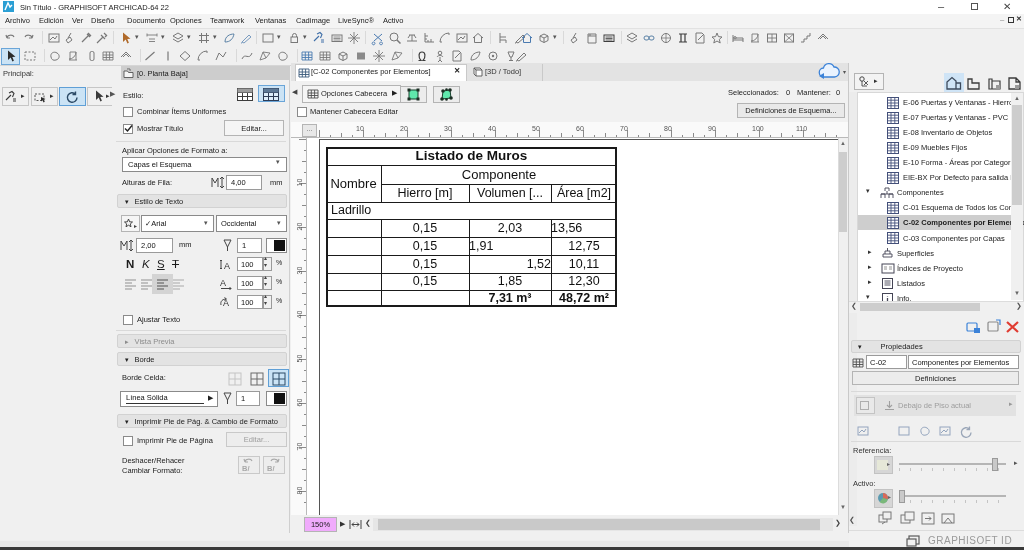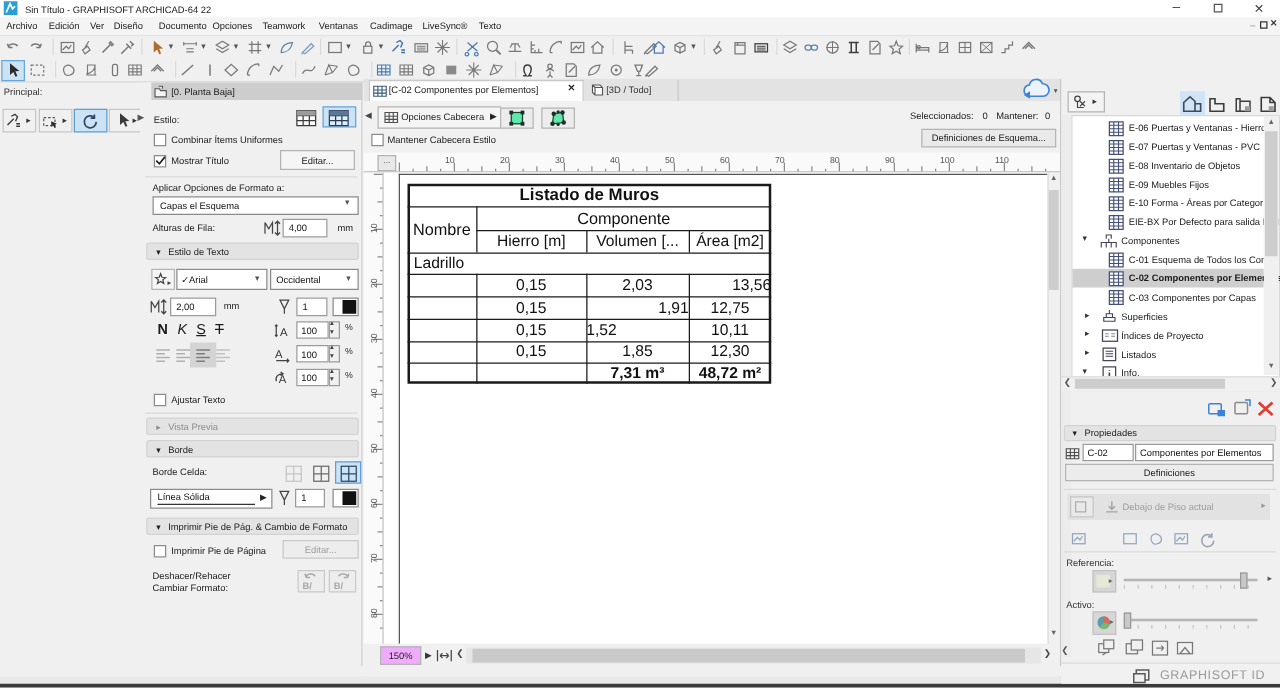--- a/index.html
+++ b/index.html
@@ -28,21 +28,21 @@
 <div class="lb" style="left:5px;top:16px;font-size:7.5px">Archivo</div>
 <div class="lb" style="left:39px;top:16px;font-size:7.5px">Edición</div>
 <div class="lb" style="left:72px;top:16px;font-size:7.5px">Ver</div>
 <div class="lb" style="left:91px;top:16px;font-size:7.5px">Diseño</div>
 <div class="lb" style="left:127px;top:16px;font-size:7.5px">Documento</div>
 <div class="lb" style="left:170px;top:16px;font-size:7.5px">Opciones</div>
 <div class="lb" style="left:210px;top:16px;font-size:7.5px">Teamwork</div>
 <div class="lb" style="left:255px;top:16px;font-size:7.5px">Ventanas</div>
 <div class="lb" style="left:296px;top:16px;font-size:7.5px">Cadimage</div>
 <div class="lb" style="left:338px;top:16px;font-size:7.5px">LiveSync®</div>
-<div class="lb" style="left:383px;top:16px;font-size:7.5px">Texto</div>
+<div class="lb" style="left:383px;top:16px;font-size:7.5px">Activo</div>
 <div class="lb" style="left:1000px;top:13px;font-size:7.5px;color:#333;font-weight:bold">_</div>
 <div class="a" style="left:1008px;top:17px;width:6px;height:6px;border:1px solid #333"></div>
 <div class="lb" style="left:1016px;top:15px;font-size:7px;color:#333;font-weight:bold">✕</div>
 <div class="a" style="left:0;top:28px;width:1024px;height:19px;background:#f0f0f0;border-top:1px solid #e2e2e2"></div>
 <div class="a" style="left:0;top:47px;width:1024px;height:19px;background:#f0f0f0;border-bottom:1px solid #d6d6d6"></div>
 <svg class="a" style="left:4px;top:31px" width="14" height="14" viewBox="0 0 14 14">
     <path d="M3 7 C3 3.5 9 3.5 10 6 M3 7 L2 4 M3 7 L6 7" stroke="#787878" fill="none" stroke-width="1.2"></path>
   </svg>
 <svg class="a" style="left:21px;top:31px" width="14" height="14" viewBox="0 0 14 14">
     <path d="M11 7 C11 3.5 5 3.5 4 6 M11 7 L12 4 M11 7 L8 7" stroke="#787878" fill="none" stroke-width="1.2"></path>
@@ -499,21 +499,21 @@
     <circle cx="11" cy="10" r="1.8" fill="#1c2e24"></circle>
     <circle cx="2" cy="11" r="1.8" fill="#1c2e24"></circle>
     <circle cx="6.5" cy="1.5" r="1.3" fill="#1c2e24"></circle>
     <circle cx="6.5" cy="11.5" r="1.3" fill="#1c2e24"></circle>
   </svg>
 <div class="lb" style="left:728px;top:88px;font-size:7.5px">Seleccionados:</div>
 <div class="lb" style="left:786px;top:88px;font-size:7.5px">0</div>
 <div class="lb" style="left:797px;top:88px;font-size:7.5px">Mantener:</div>
 <div class="lb" style="left:836px;top:88px;font-size:7.5px">0</div>
 <div class="cb" style="left:297px;top:107px"></div>
-<div class="lb" style="left:310px;top:107px;font-size:7.5px">Mantener Cabecera Estilo</div>
+<div class="lb" style="left:310px;top:107px;font-size:7.5px">Mantener Cabecera Editar</div>
 <div class="btn" style="left:737px;top:103px;width:108px;height:15px;background:#e9e9e9;font-size:7.5px;line-height:14px">Definiciones de Esquema...</div>
 <div class="a" style="left:291px;top:122px;width:557px;height:16px;background:#fafafa;border-bottom:1px solid #b9b9b9"></div>
 <div class="btn" style="left:302px;top:124px;width:15px;height:13px;background:#e8e8e8;font-size:7px;line-height:8px;color:#666">...</div>
 <svg class="a" style="left:291px;top:122px" width="557" height="16">
     <rect x="28.0" y="8" width="1" height="7" fill="#8a8a8a"></rect>
     <rect x="39.0" y="13" width="1" height="2" fill="#8a8a8a"></rect>
     <rect x="50.0" y="11" width="1" height="4" fill="#8a8a8a"></rect>
     <rect x="61.0" y="13" width="1" height="2" fill="#8a8a8a"></rect>
     <rect x="72.0" y="8" width="1" height="7" fill="#8a8a8a"></rect>
     <rect x="83.0" y="13" width="1" height="2" fill="#8a8a8a"></rect>
@@ -636,26 +636,26 @@
 <div class="a" style="left:551px;top:219px;width:1px;height:88px;background:#1a1a1a"></div>
 <div class="a" style="left:326px;top:147px;width:291px;height:18px;font-weight:bold;font-size:13.5px;color:#111;text-align:center;line-height:18px;font-family:'Liberation Sans',sans-serif">Listado de Muros</div>
 <div class="a" style="left:326px;top:165px;width:55px;height:37px;font-size:13px;color:#111;text-align:center;line-height:37px;font-family:'Liberation Sans',sans-serif">Nombre</div>
 <div class="a" style="left:381px;top:165px;width:236px;height:19px;font-size:13px;color:#111;text-align:center;line-height:19px;font-family:'Liberation Sans',sans-serif">Componente</div>
 <div class="a" style="left:381px;top:184px;width:88px;height:18px;font-size:12.5px;color:#111;text-align:center;line-height:18px;font-family:'Liberation Sans',sans-serif">Hierro [m]</div>
 <div class="a" style="left:469px;top:184px;width:82px;height:18px;font-size:12.5px;color:#111;text-align:center;line-height:18px;font-family:'Liberation Sans',sans-serif">Volumen [...</div>
 <div class="a" style="left:551px;top:184px;width:66px;height:18px;font-size:12.5px;color:#111;text-align:center;line-height:18px;font-family:'Liberation Sans',sans-serif">Área [m2]</div>
 <div class="a" style="left:331px;top:202px;width:100px;height:17px;font-size:12.5px;color:#111;line-height:17px">Ladrillo</div>
 <div class="a" style="left:381px;top:219px;width:88px;height:18px;font-size:12.5px;color:#111;text-align:center;line-height:18px;font-family:'Liberation Sans',sans-serif">0,15</div>
 <div class="a" style="left:469px;top:219px;width:82px;height:18px;font-size:12.5px;color:#111;text-align:center;line-height:18px;font-family:'Liberation Sans',sans-serif">2,03</div>
-<div class="a" style="left:551px;top:219px;width:66px;height:18px;font-size:12.5px;color:#111;text-align:right;line-height:18px;font-family:'Liberation Sans',sans-serif">13,56</div>
+<div class="a" style="left:551px;top:219px;width:66px;height:18px;font-size:12.5px;color:#111;text-align:left;line-height:18px;font-family:'Liberation Sans',sans-serif">13,56</div>
 <div class="a" style="left:381px;top:237px;width:88px;height:18px;font-size:12.5px;color:#111;text-align:center;line-height:18px;font-family:'Liberation Sans',sans-serif">0,15</div>
-<div class="a" style="left:469px;top:237px;width:82px;height:18px;font-size:12.5px;color:#111;text-align:right;line-height:18px;font-family:'Liberation Sans',sans-serif">1,91</div>
+<div class="a" style="left:469px;top:237px;width:82px;height:18px;font-size:12.5px;color:#111;text-align:left;line-height:18px;font-family:'Liberation Sans',sans-serif">1,91</div>
 <div class="a" style="left:551px;top:237px;width:66px;height:18px;font-size:12.5px;color:#111;text-align:center;line-height:18px;font-family:'Liberation Sans',sans-serif">12,75</div>
 <div class="a" style="left:381px;top:255px;width:88px;height:18px;font-size:12.5px;color:#111;text-align:center;line-height:18px;font-family:'Liberation Sans',sans-serif">0,15</div>
-<div class="a" style="left:469px;top:255px;width:82px;height:18px;font-size:12.5px;color:#111;text-align:left;line-height:18px;font-family:'Liberation Sans',sans-serif">1,52</div>
+<div class="a" style="left:469px;top:255px;width:82px;height:18px;font-size:12.5px;color:#111;text-align:right;line-height:18px;font-family:'Liberation Sans',sans-serif">1,52</div>
 <div class="a" style="left:551px;top:255px;width:66px;height:18px;font-size:12.5px;color:#111;text-align:center;line-height:18px;font-family:'Liberation Sans',sans-serif">10,11</div>
 <div class="a" style="left:381px;top:273px;width:88px;height:17px;font-size:12.5px;color:#111;text-align:center;line-height:17px;font-family:'Liberation Sans',sans-serif">0,15</div>
 <div class="a" style="left:469px;top:273px;width:82px;height:17px;font-size:12.5px;color:#111;text-align:center;line-height:17px;font-family:'Liberation Sans',sans-serif">1,85</div>
 <div class="a" style="left:551px;top:273px;width:66px;height:17px;font-size:12.5px;color:#111;text-align:center;line-height:17px;font-family:'Liberation Sans',sans-serif">12,30</div>
 <div class="a" style="left:469px;top:290px;width:82px;height:17px;font-weight:bold;font-size:12.5px;color:#111;text-align:center;line-height:17px;font-family:'Liberation Sans',sans-serif">7,31 m³</div>
 <div class="a" style="left:551px;top:290px;width:66px;height:17px;font-weight:bold;font-size:12.5px;color:#111;text-align:center;line-height:17px;font-family:'Liberation Sans',sans-serif">48,72 m²</div>
 <div class="a" style="left:838px;top:138px;width:10px;height:377px;background:#f0f0f0;border-left:1px solid #dcdcdc"></div>
 <div class="lb" style="left:840px;top:140px;font-size:6px;color:#666">▲</div>
 <div class="lb" style="left:840px;top:504px;font-size:6px;color:#666">▼</div>
 <div class="a" style="left:839px;top:152px;width:8px;height:80px;background:#cdcdcd"></div>
@@ -780,21 +780,21 @@
     <rect x="1" y="3" width="10" height="8" rx="1" stroke="#3b82d8" fill="none" stroke-width="1.2"></rect>
     <rect x="8" y="8" width="6" height="5" fill="#3b82d8"></rect>
   </svg>
 <svg class="a" style="left:987px;top:319px" width="15" height="14" viewBox="0 0 15 14">
     <rect x="1" y="3" width="10" height="9" rx="1" stroke="#8a8a8a" fill="none" stroke-width="1.2"></rect>
     <path d="M9 1 H13 V6" stroke="#3b82d8" fill="none" stroke-width="1.2"></path>
   </svg>
 <svg class="a" style="left:1005px;top:320px" width="15" height="14" viewBox="0 0 15 14">
     <path d="M2 2 L13 12 M13 2 L2 12" stroke="#e03c32" stroke-width="2.2"></path>
   </svg>
-<div class="hdr" style="left:851px;top:340px;width:170px;height:13px;font-size:7.5px;line-height:12px"><span style="margin-left:6px;font-size:7px">▾</span><span style="margin-left:6px">Propiedades</span></div>
+<div class="hdr" style="left:851px;top:340px;width:170px;height:13px;font-size:7.5px;line-height:12px"><span style="margin-left:6px;font-size:7px">▾</span><span style="margin-left:19px">Propiedades</span></div>
 <svg class="a" style="left:851px;top:356px" width="14" height="14" viewBox="0 0 14 14">
     <path d="M2 3 h10 v8 h-10 z M2 6 h10 M2 8.5 h10 M5.3 3 v8 M8.6 3 v8" stroke="#4f4f4f" fill="none" stroke-width="0.9"></path>
   </svg>
 <div class="inp" style="left:866px;top:355px;width:41px;height:14px;font-size:7.5px;line-height:13px;padding-left:3px">C-02</div>
 <div class="inp" style="left:908px;top:355px;width:111px;height:14px;font-size:7.5px;line-height:13px;padding-left:3px">Componentes por Elementos</div>
 <div class="btn" style="left:852px;top:371px;width:167px;height:14px;background:#ececec;font-size:7.5px;line-height:13px">Definiciones</div>
 <div class="sep" style="left:851px;top:391px;width:170px;height:1px"></div>
 <div class="a" style="left:854px;top:395px;width:162px;height:21px;background:#e2e2e2"></div>
 <div class="a" style="left:856px;top:397px;width:19px;height:17px;background:#e9e9e9;border:1px solid #c4c4c4"></div>
 <div class="a" style="left:860px;top:401px;width:9px;height:9px;border:1.5px solid #aeaeae"></div>

